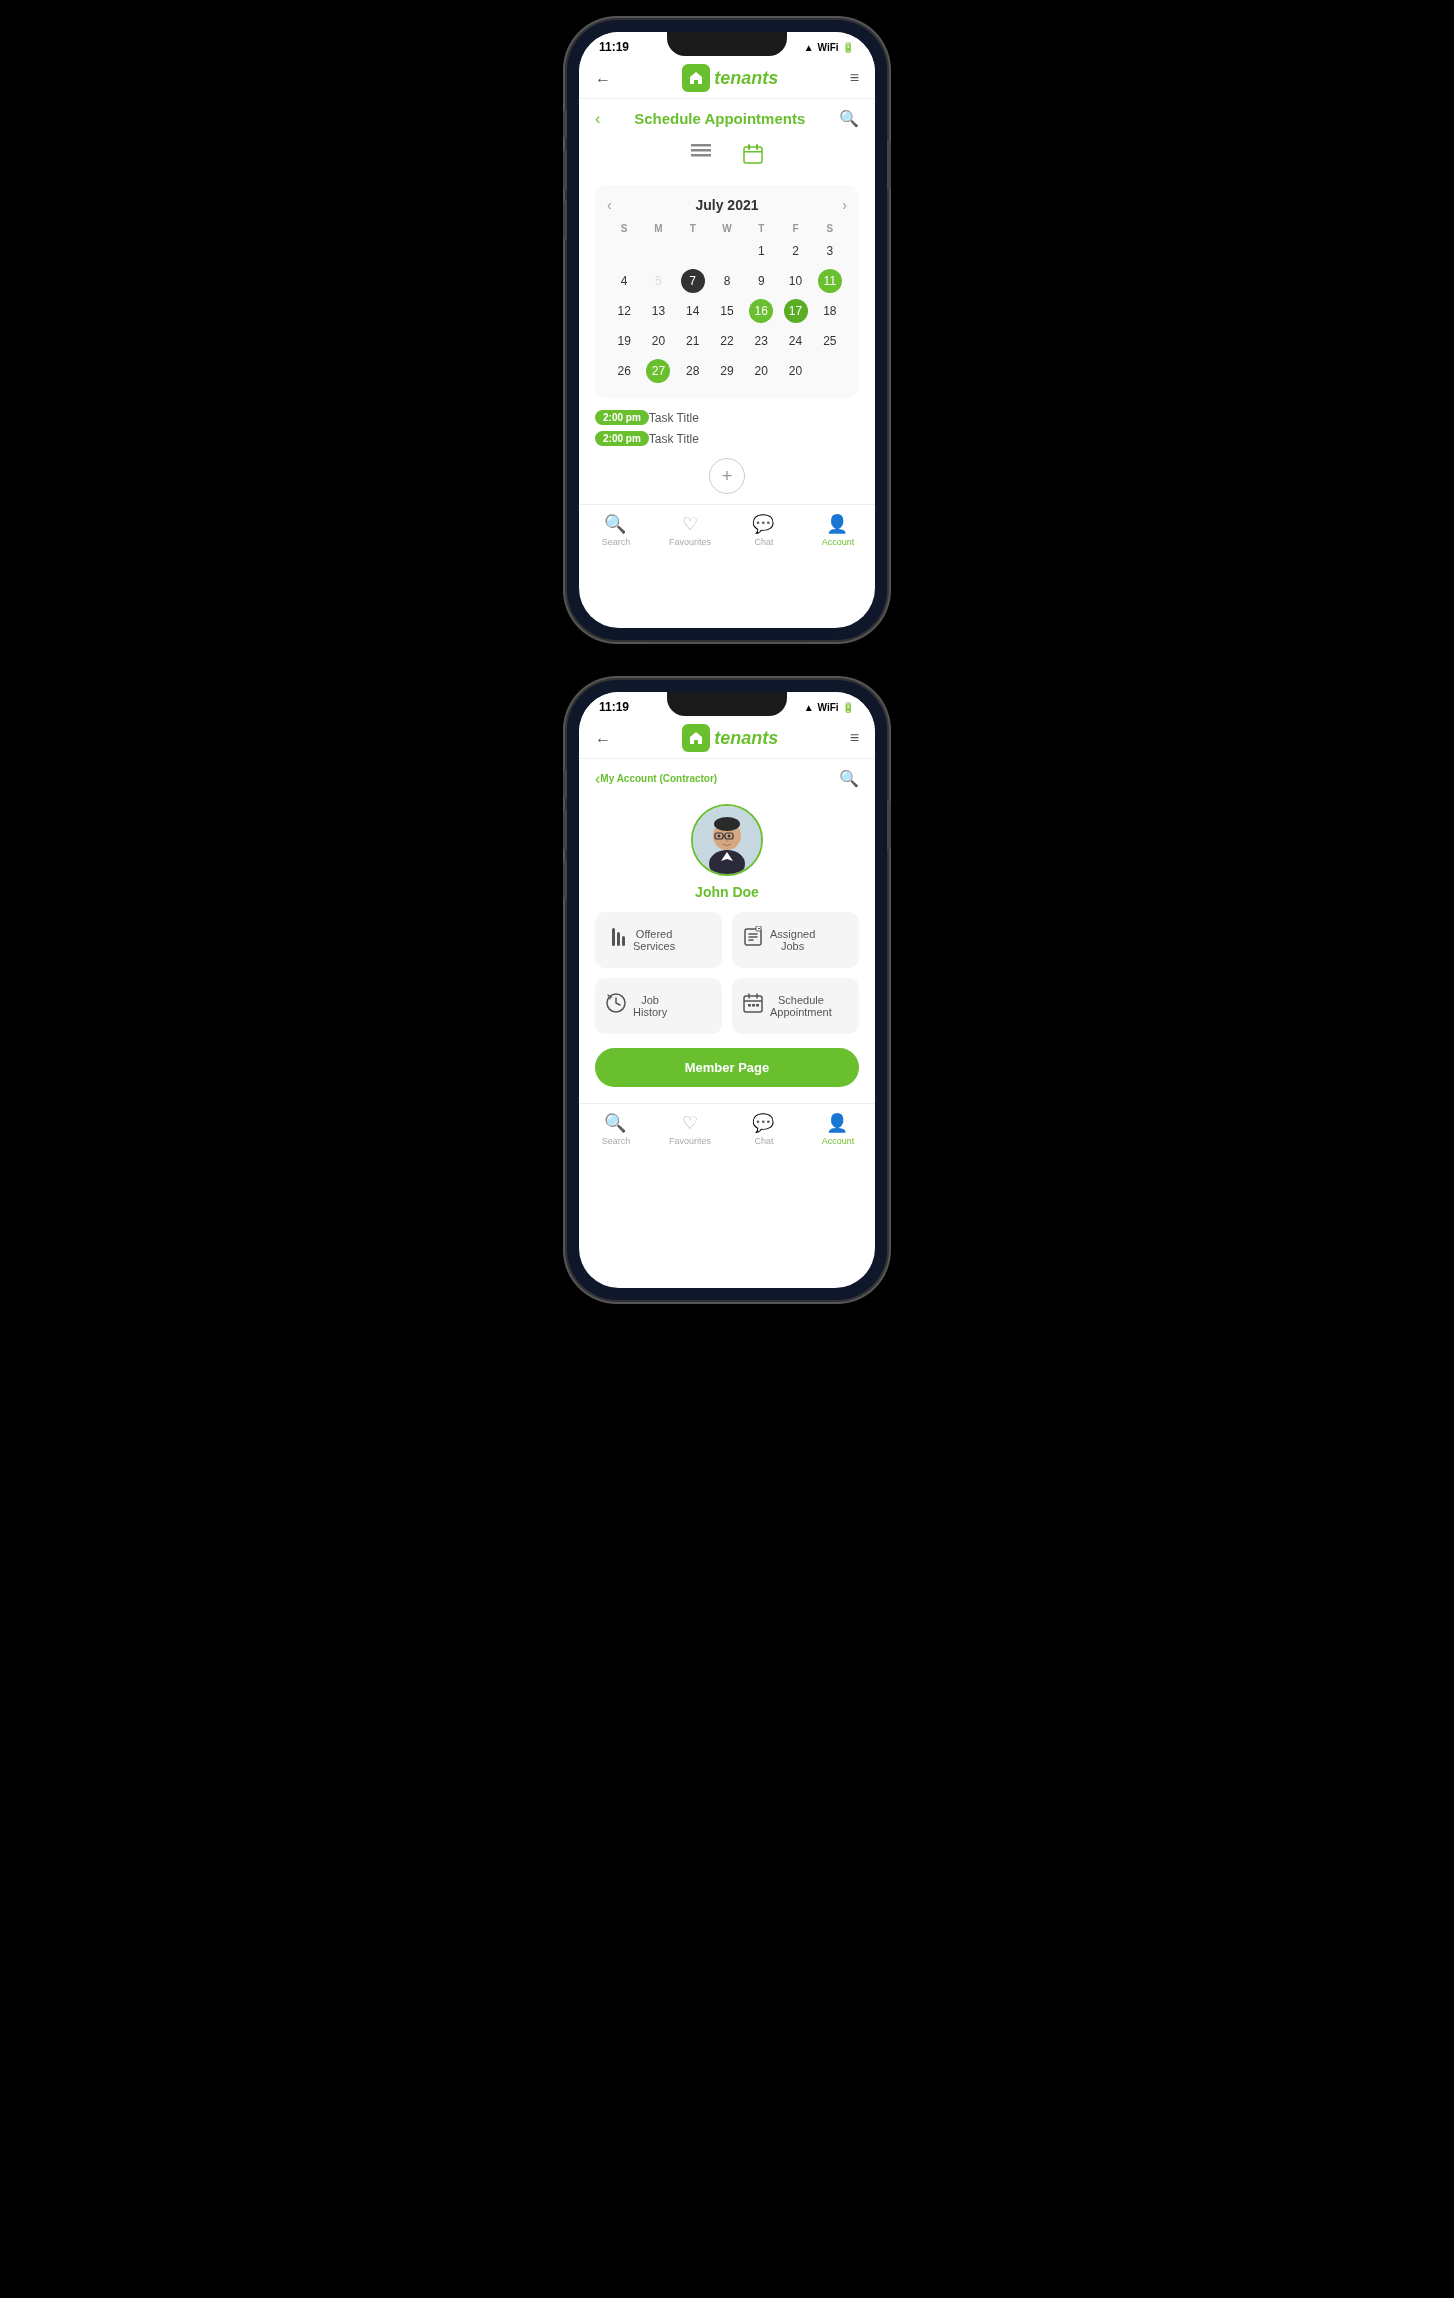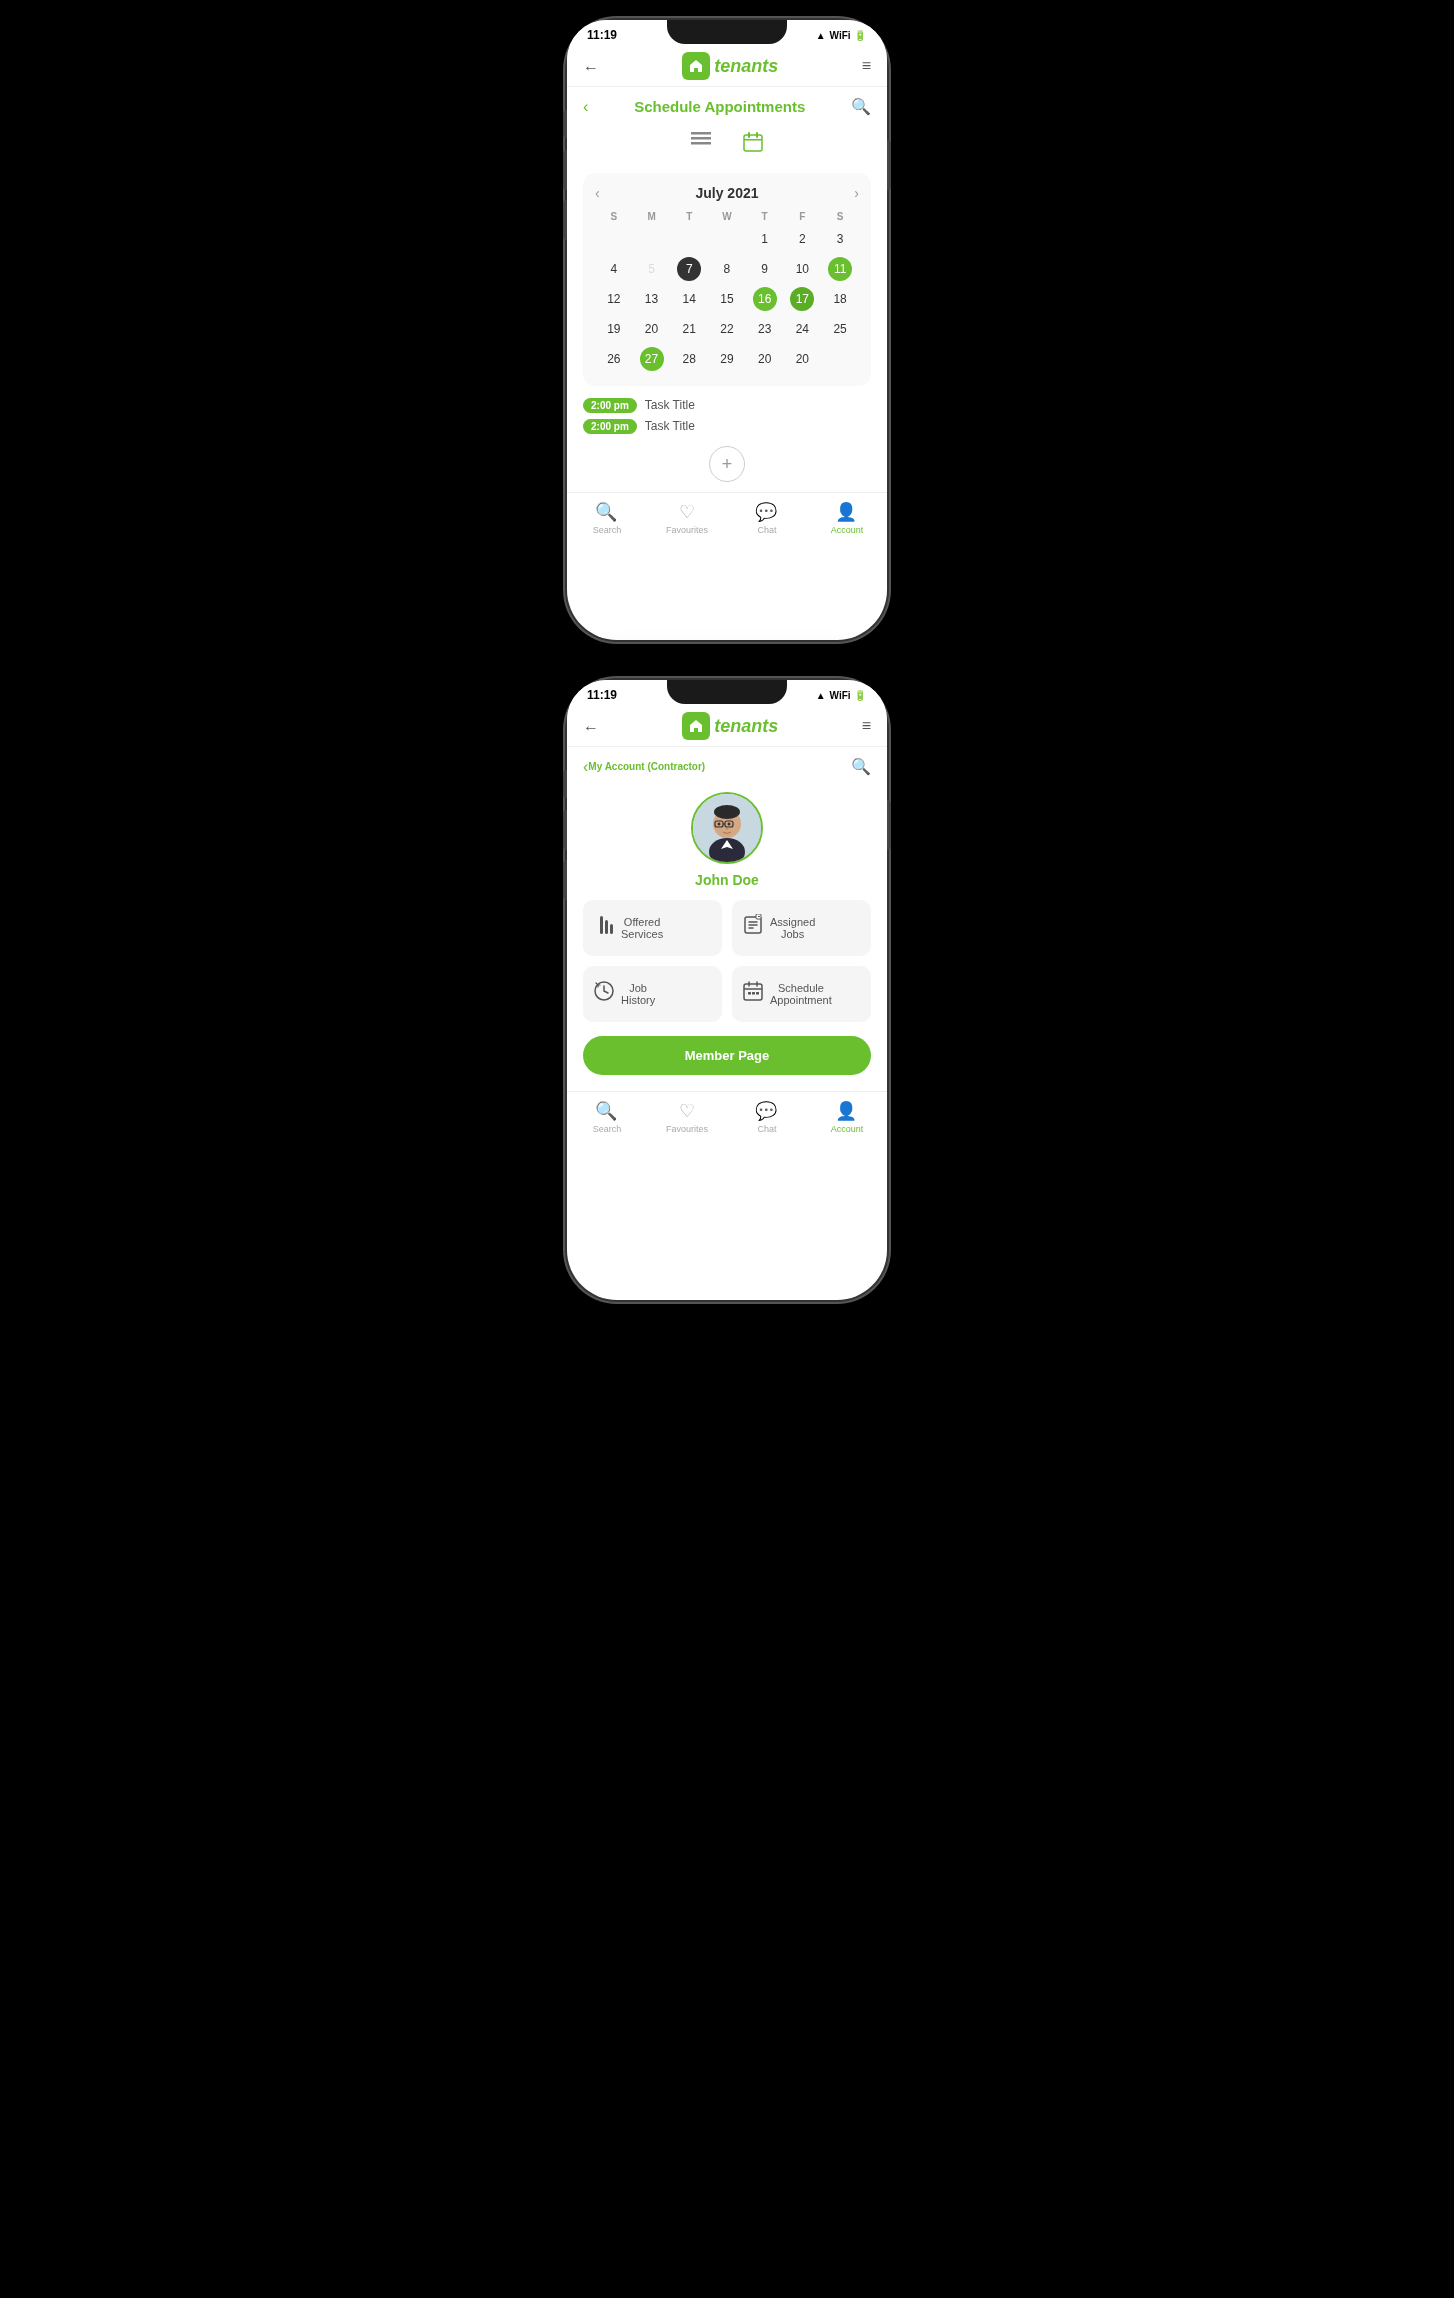--- a/index.html
+++ b/index.html
@@ -18,22 +18,23 @@
       display: flex;
       flex-direction: column;
       align-items: center;
       gap: 40px;
     }
 
     
     .phone {
       width: 320px;
       min-height: 620px;
-      background: #ffffff;
+      background: #0f172a;
       border-radius: 50px;
+      padding: 12px;
       box-shadow:
         0 0 0 2px #333,
         0 0 0 4px #555,
         0 20px 60px rgba(0,0,0,0.8);
       position: relative;
     }
 
     .phone-inner {
       background: #fff;
       border-radius: 40px;
@@ -229,22 +230,22 @@
     }
 
     .cal-day-circle.green-dark {
       background: #5aad25;
       color: #fff;
     }
 
     
     .task-item {
       display: flex;
-      align-items: flex-start;
-      gap: 8px;
+      align-items: flex-end;
+      gap: 0;
       margin-bottom: 6px;
     }
 
     .task-time-badge {
       background: #6abf2e;
       color: #fff;
       font-size: 10px;
       font-weight: 600;
       border-radius: 10px;
       padding: 2px 8px;

